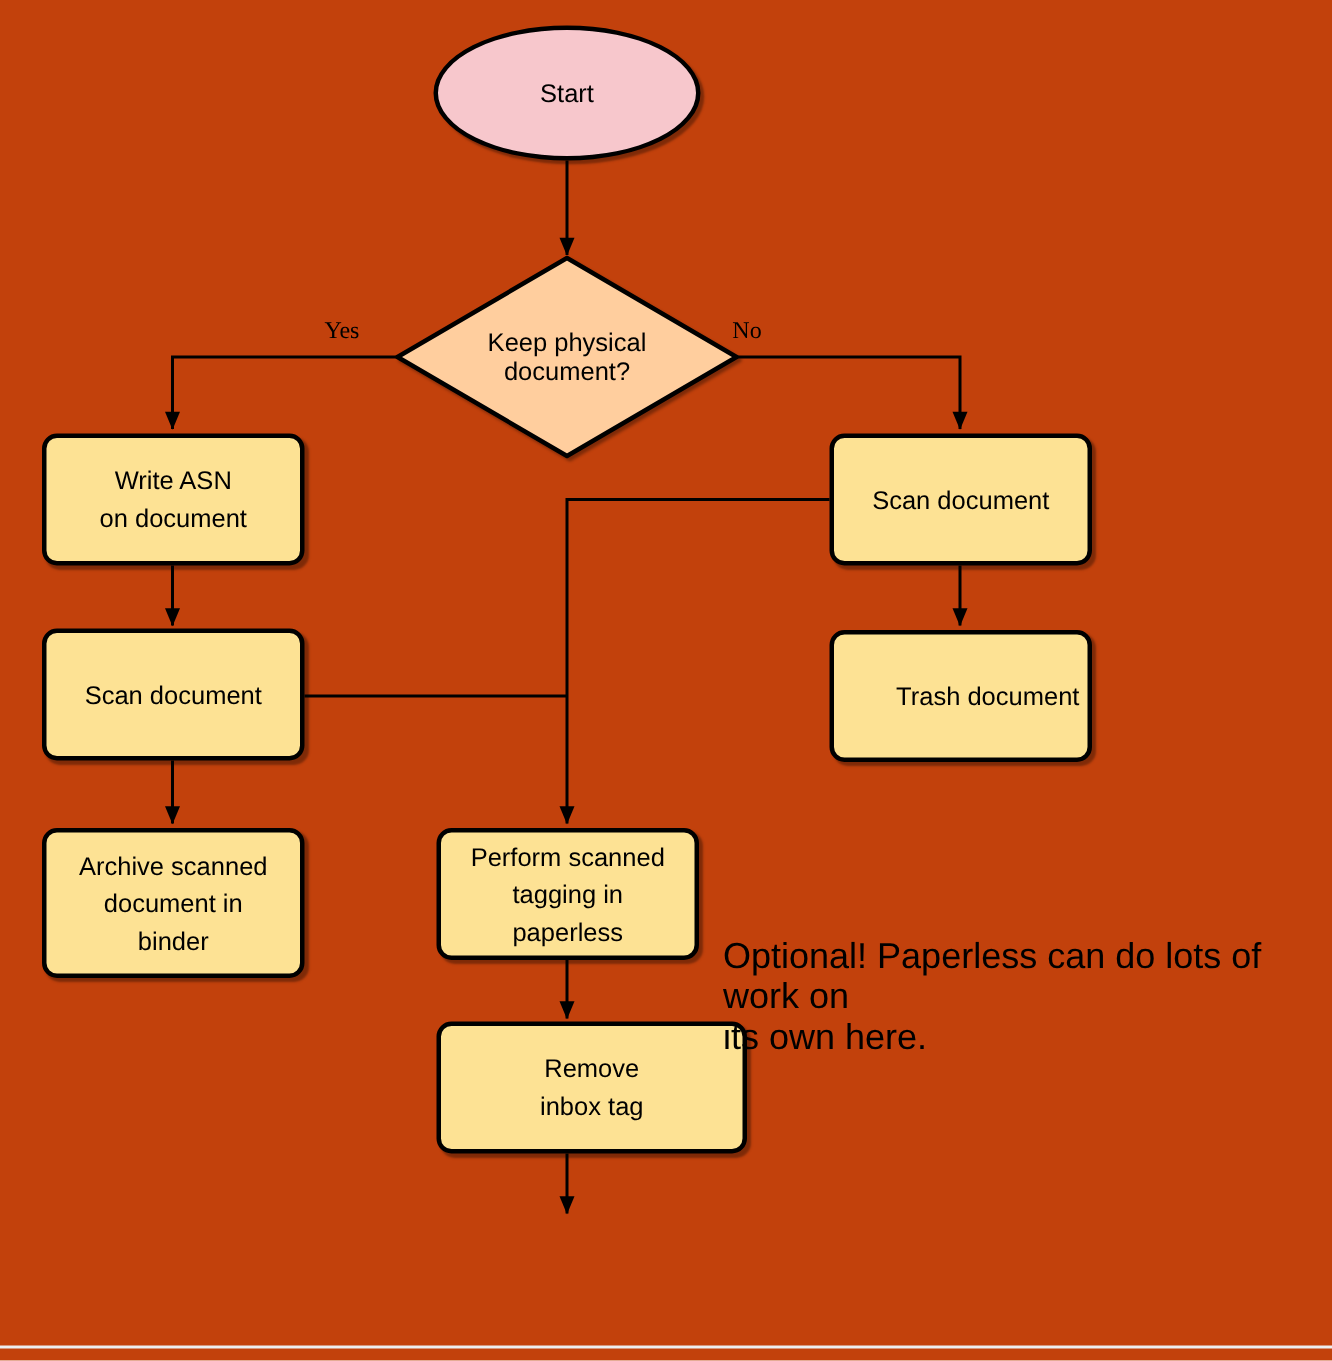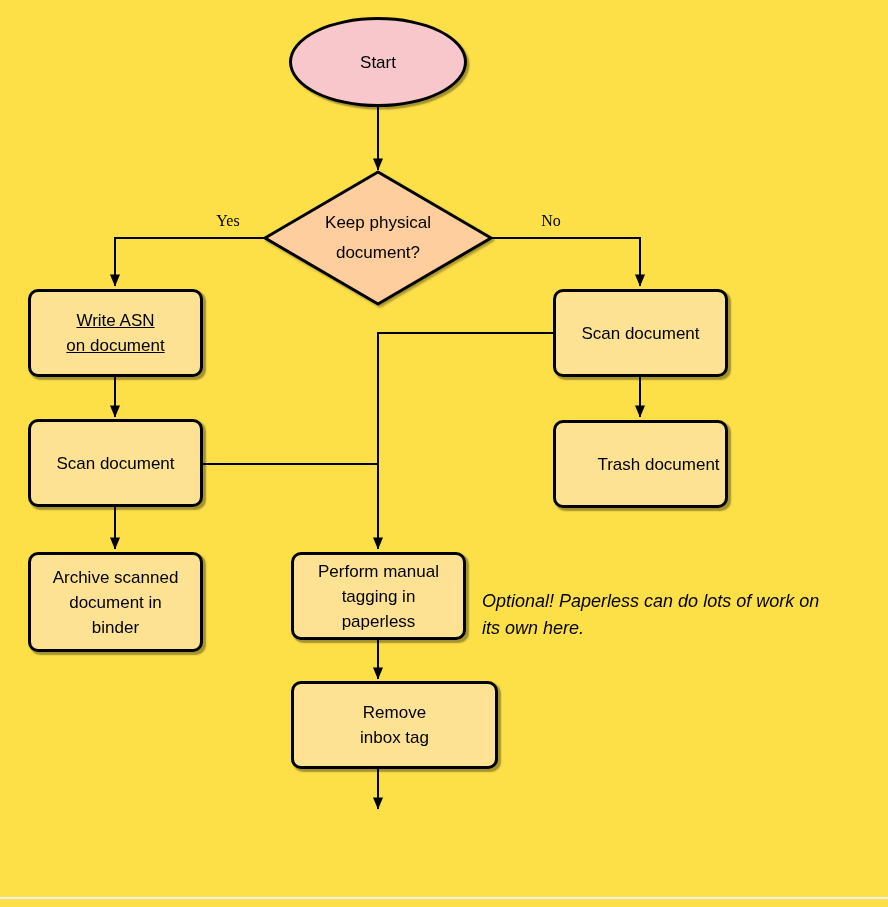--- a/index.html
+++ b/index.html
@@ -6,21 +6,21 @@
     margin: 0;
     padding: 0;
     background: #ffffff;
     font-family: "Liberation Sans", sans-serif;
     color: #000000;
   }
   .canvas {
     position: relative;
     width: 888px;
     height: 907px;
-    background: #fde047;
+    background: #c2410c;
     overflow: hidden;
   }
   svg.edges {
     position: absolute;
     left: 0; top: 0;
     width: 888px;
     height: 907px;
   }
   .edge {
     fill: none;
@@ -57,35 +57,35 @@
     border-radius: 50%;
   }
   .decision-label {
     position: absolute;
     display: flex;
     align-items: center;
     justify-content: center;
     text-align: center;
     white-space: pre-line;
     font-size: 17px;
-    line-height: 30px;
+    line-height: 19px;
   }
   .edge-label {
     position: absolute;
     transform: translateX(-50%);
     font-size: 16px;
     line-height: 20px;
     font-family: Liberation Serif, serif;
   }
   .annotation {
     position: absolute;
-    font-size: 18px;
-    font-style: italic;
+    font-size: 24px;
     line-height: 27px;
     white-space: pre-line;
+    margin-top: 36px;
   }
   .bottom-rule {
     position: absolute;
     left: 0;
     top: 897px;
     width: 888px;
     height: 2px;
     background: #eceef1;
   }
 </style>
@@ -114,36 +114,36 @@
     <polyline class="edge" marker-end="url(#arrow)" points="378,640 378,679"></polyline>
     <polyline class="edge" marker-end="url(#arrow)" points="378,769 378,809"></polyline>
   </svg>
 
   <div class="node term" style="left:289px; top:17px; width:178px; height:90px;">Start</div>
 
   <div class="decision-label" style="left:265px; top:172px; width:226px; height:132px;">Keep physical
 document?</div>
 
   <span class="edge-label" style="left:228px; top:211px;">Yes</span>
-  <span class="edge-label" style="left:551px; top:211px;">No</span>
+  <span class="edge-label" style="left:498px; top:211px;">No</span>
 
-  <div class="node process" style="left:28px; top:289px; width:175px; height:88px;text-decoration:underline;">Write ASN
+  <div class="node process" style="left:28px; top:289px; width:175px; height:88px;">Write ASN
 on document</div>
 
   <div class="node process" style="left:28px; top:419px; width:175px; height:88px;">Scan document</div>
 
   <div class="node process" style="left:28px; top:552px; width:175px; height:100px;">Archive scanned
 document in
 binder</div>
 
   <div class="node process" style="left:553px; top:289px; width:175px; height:88px;">Scan document</div>
 
   <div class="node process" style="left:553px; top:420px; width:175px; height:88px;padding-left:36px;">Trash document</div>
 
-  <div class="node process" style="left:291px; top:552px; width:175px; height:88px;">Perform manual
+  <div class="node process" style="left:291px; top:552px; width:175px; height:88px;">Perform scanned
 tagging in
 paperless</div>
 
   <div class="node process" style="left:291px; top:681px; width:207px; height:88px;">Remove
 inbox tag</div>
 
 
   <div class="annotation" style="left:482px; top:588px; width:400px;">Optional! Paperless can do lots of work on
 its own here.</div>
 

